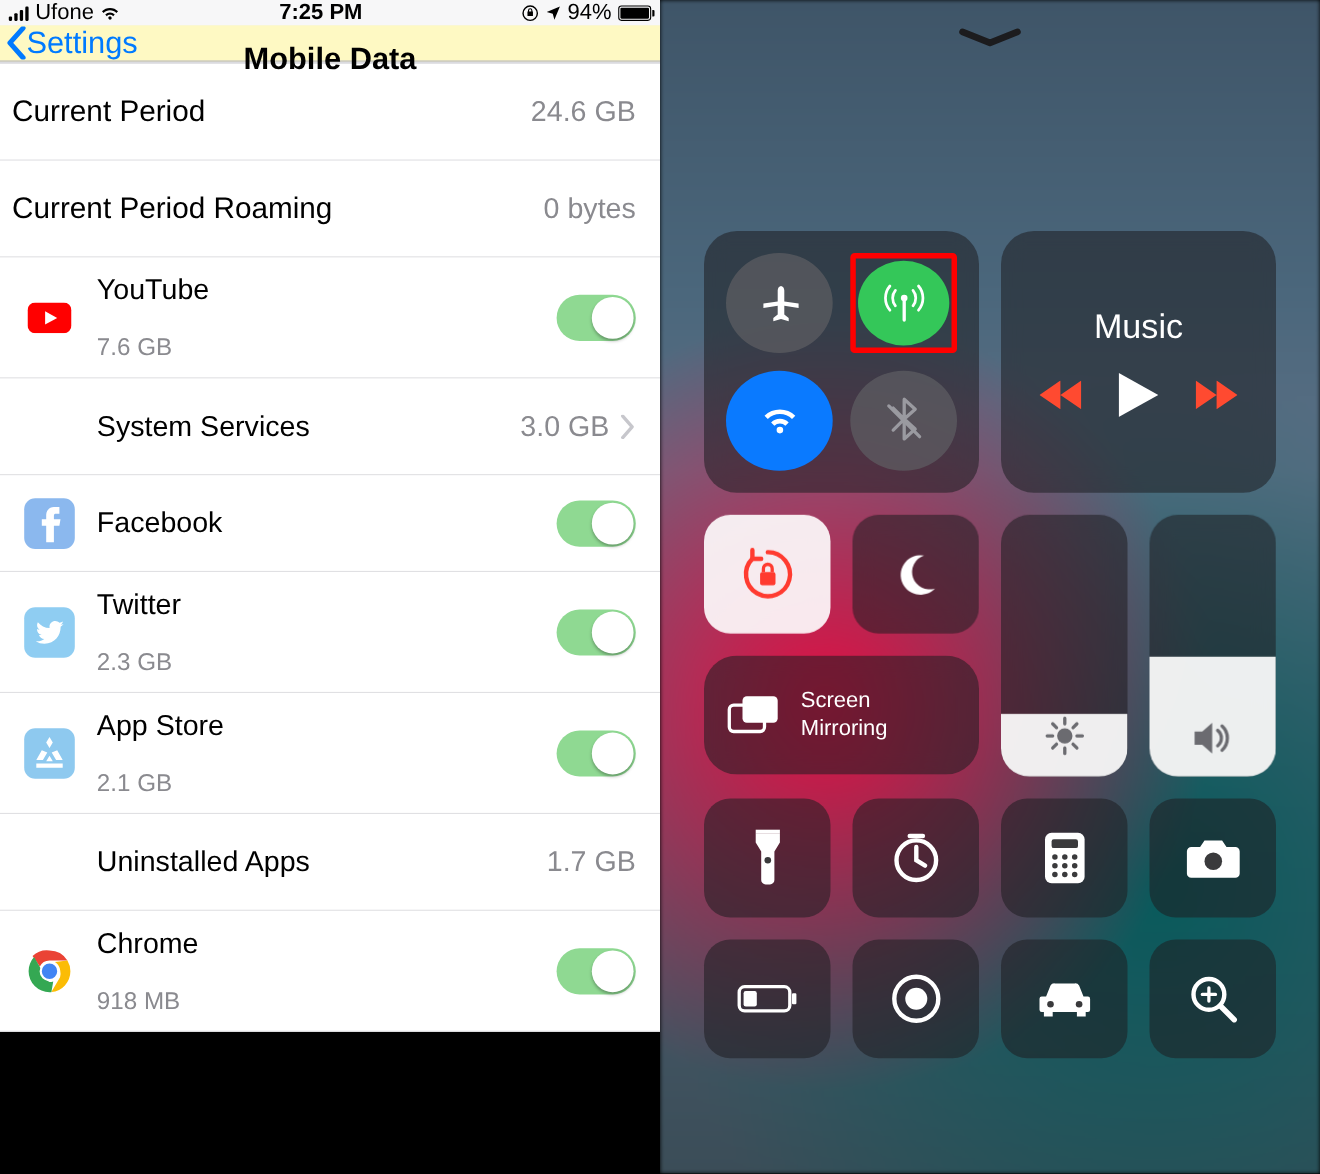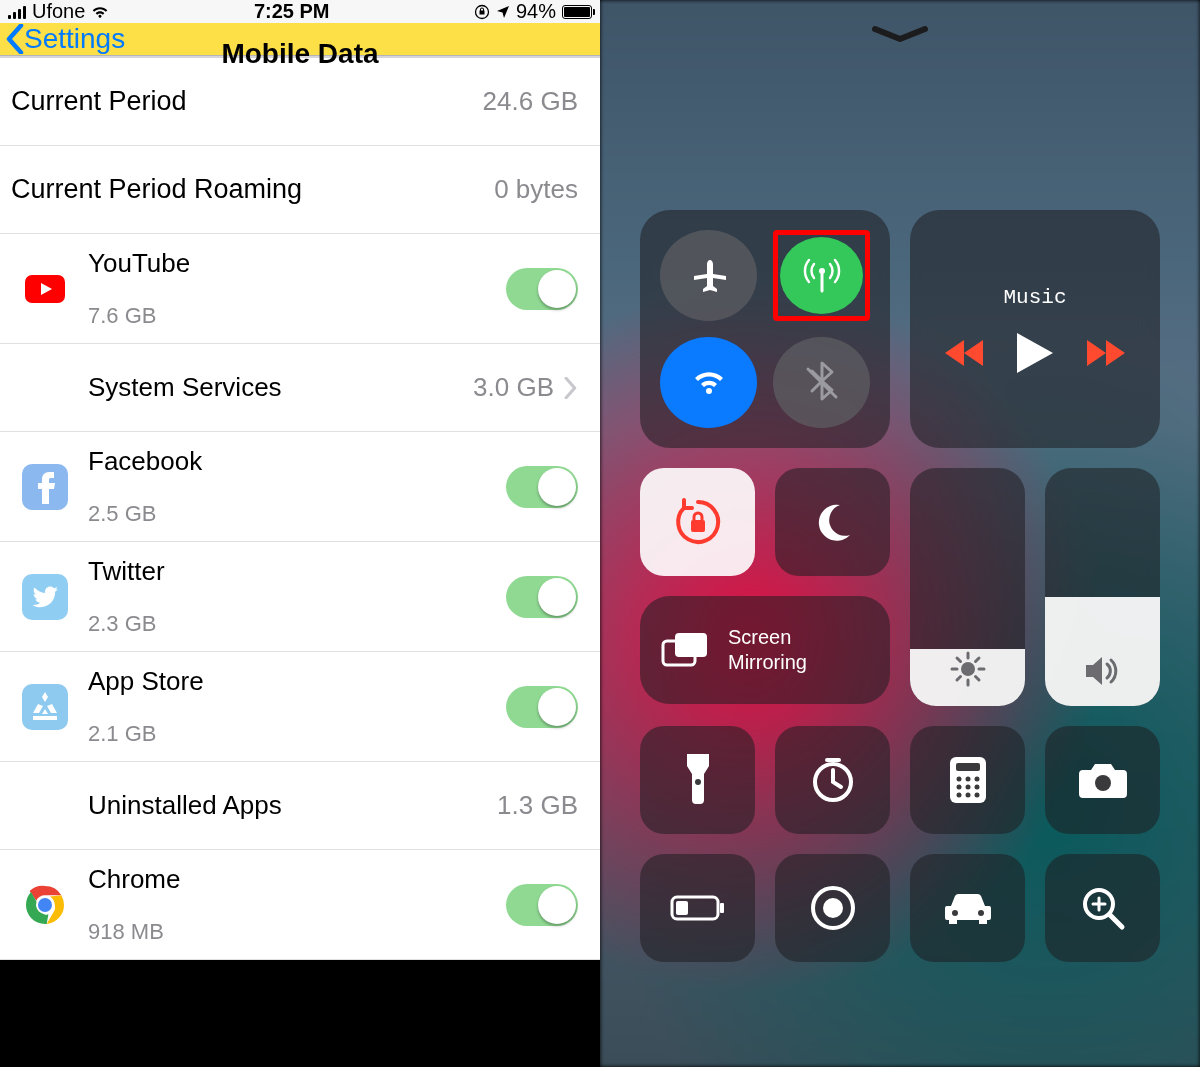--- a/index.html
+++ b/index.html
@@ -18,21 +18,21 @@
 .signal-bars span:nth-child(2){height:7px}
 .signal-bars span:nth-child(3){height:10px}
 .signal-bars span:nth-child(4){height:13px}
 
 .wifi-sb { width:18px; height:14px; }
 
 .battery-shell { width:30px; height:14px; border:1.5px solid #000; border-radius:3px; position:relative; display:inline-block; }
 .battery-shell::after { content:""; position:absolute; right:-4px; top:3px; width:2.5px; height:6px; background:#000; border-radius:0 1px 1px 0; }
 .battery-fill { position:absolute; left:1px; top:1px; bottom:1px; width:94%; background:#000; border-radius:1px; }
 
-.navbar { height: 74px; background: #fde047; border-bottom: 1px solid #b5b5b9; display:flex; align-items:center; position:relative; }
+.navbar { height: 74px; background: #fef9c3; border-bottom: 1px solid #b5b5b9; display:flex; align-items:center; position:relative; }
 .back-btn { display:flex; align-items:center; color:#007aff; font-size:28px; padding-left:6px; }
 .chevron-left { width:18px; height:30px; }
 .navbar-title { position:absolute; left:0; right:0; text-align:center; font-size:28px; font-weight:600; color:#000; pointer-events:none;margin-top:29px; }
 
 .list { background:#fff; }
 .row { display:flex; align-items:center; min-height:88px; padding: 14px 22px 14px 22px; border-bottom:1px solid #e0e0e3; }
 .row.indent { padding-left: 88px; position:relative; }
 .row .app-icon { position:absolute; left:22px; top:50%; transform:translateY(-50%); width:46px; height:46px; border-radius:10px; display:flex; align-items:center; justify-content:center; }
 .row .labels { display:flex; flex-direction:column; gap:6px; flex:1; }
 .row .title { font-size:26px; color:#000; }
@@ -78,21 +78,21 @@
 .tile-1x2 { width:115px; height:238px; border-radius:26px; position:relative; overflow:hidden; }
 
 .conn-grid { display:grid; grid-template-columns:1fr 1fr; grid-template-rows:1fr 1fr; gap:16px; padding:20px; width:100%; height:100%; }
 .conn-btn { border-radius:50%; display:flex; align-items:center; justify-content:center; }
 .cb-dark  { background:rgba(95,95,100,.7); }
 .cb-green { background:#34c759; }
 .cb-blue  { background:#0a7aff; }
 .highlight-box { border:5px solid #ff0000; padding:2px; border-radius:4px; }
 
 .music-tile { flex-direction:column; gap:24px; }
-.music-title { font-size:21px;font-family:Liberation Mono, monospace; }
+.music-title { font-size:31px; }
 .music-controls { display:flex; align-items:center; gap:34px; }
 .music-controls .rw, .music-controls .ff { color:#ff4a30; }
 
 .mirror-tile { justify-content:flex-start; gap:18px; padding:0 20px; }
 .mirror-label { font-size:20px; line-height:1.25; }
 
 .vol-brightness-fill { position:absolute; left:0; right:0; bottom:0; background:rgba(255,255,255,.92); }
 .vb-icon { position:absolute; left:0; right:0; bottom:18px; display:flex; justify-content:center; color:#6b6b70; }
 .bright-fill { height:24%; }
 .vol-fill { height:46%; }
@@ -192,21 +192,20 @@
     </div>
 
     <div class="row indent">
       <div class="app-icon ic-facebook">
         <svg viewBox="0 0 46 46">
             <path d="M28 14h4v-6h-5c-4 0-7 3-7 7v4h-4v6h4v15h7V25h5l1-6h-6v-3c0-1.3.7-2 1-2z" fill="#fff"></path>
           </svg>
       </div>
       <div class="labels">
         <span class="title">Facebook</span>
-        <span class="sub">2.5 GB</span>
       </div>
       <div class="toggle">
           <div class="knob"></div>
         </div>
     </div>
 
     <div class="row indent">
       <div class="app-icon ic-twitter">
         <svg viewBox="0 0 46 46">
             <path d="M36 15c-1 .5-2 .8-3 .9 1.1-.7 1.9-1.7 2.3-3-1 .6-2.1 1-3.3 1.3-1-.9-2.3-1.6-3.8-1.6-2.9 0-5.2 2.3-5.2 5.2 0 .4 0 .8.1 1.2-4.3-.2-8.1-2.3-10.7-5.4-.4.8-.7 1.7-.7 2.6 0 1.8.9 3.4 2.3 4.3-.9 0-1.7-.3-2.4-.6v.1c0 2.5 1.8 4.6 4.2 5.1-.4.1-.9.2-1.4.2-.3 0-.7 0-1-.1.7 2.1 2.6 3.6 4.9 3.6-1.8 1.4-4 2.2-6.5 2.2-.4 0-.8 0-1.3-.1 2.3 1.5 5 2.3 7.9 2.3 9.5 0 14.7-7.9 14.7-14.7v-.7c1-.7 1.9-1.6 2.6-2.6z" fill="#fff"></path>
@@ -233,21 +232,21 @@
       </div>
       <div class="toggle">
           <div class="knob"></div>
         </div>
     </div>
 
     <div class="row indent">
       <div class="labels">
           <span class="title">Uninstalled Apps</span>
         </div>
-      <span class="value-text">1.3 GB</span>
+      <span class="value-text">1.7 GB</span>
     </div>
 
     <div class="row indent">
       <div class="app-icon ic-chrome">
         <svg viewBox="0 0 46 46">
             <circle cx="23" cy="23" r="19" fill="#fff"></circle>
             <path d="M23 4a19 19 0 0 1 16.3 9.2H23a9.8 9.8 0 0 0-8.8 5.5L7.6 9A19 19 0 0 1 23 4z" fill="#ea4335"></path>
             <path d="M42 23a19 19 0 0 1-17.3 18.9l7.9-13.6A9.8 9.8 0 0 0 32.8 23c0-3.6-2-6.8-4.9-8.5l11.4-1.3A19 19 0 0 1 42 23z" fill="#fbbc05"></path>
             <path d="M23 42A19 19 0 0 1 4 23c0-5 1.9-9.5 5-12.9l7.9 13.6A9.8 9.8 0 0 0 23 32.8c1.2 0 2.3-.2 3.4-.6L24.7 42H23z" fill="#34a853"></path>
             <circle cx="23" cy="23" r="8" fill="#4285f4"></circle>

